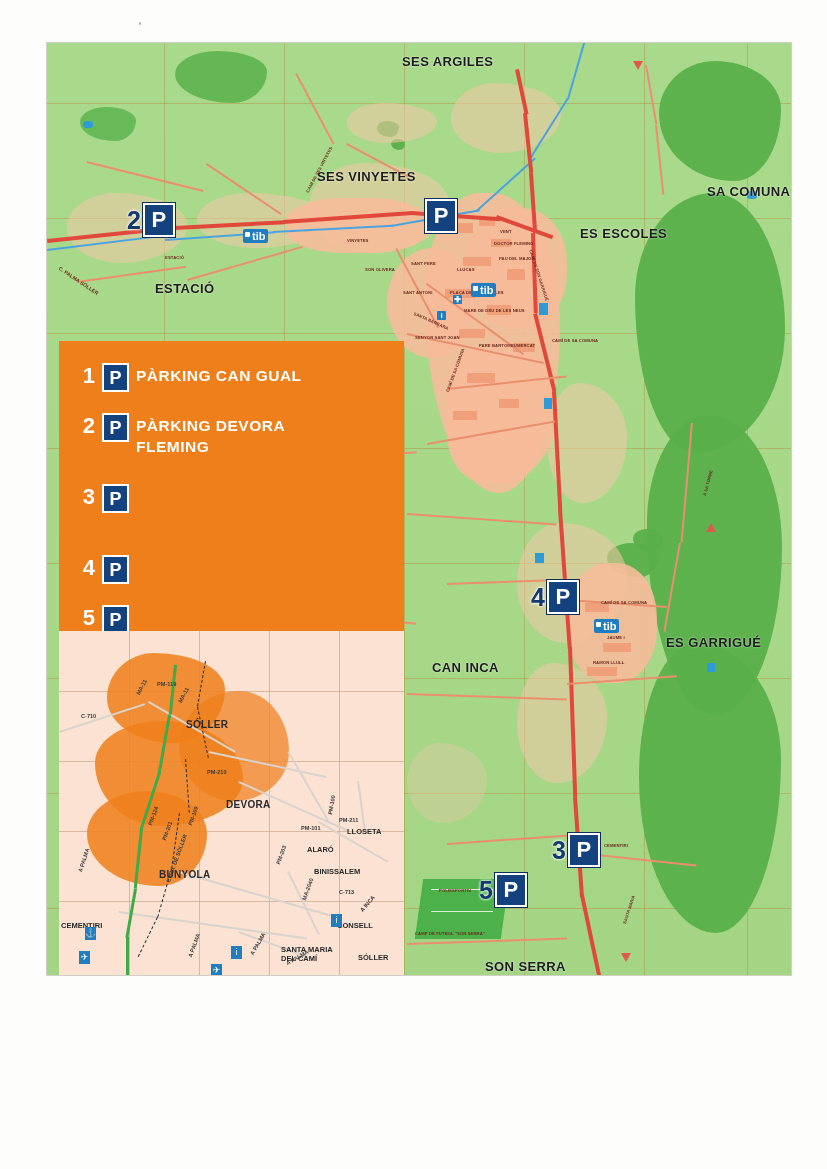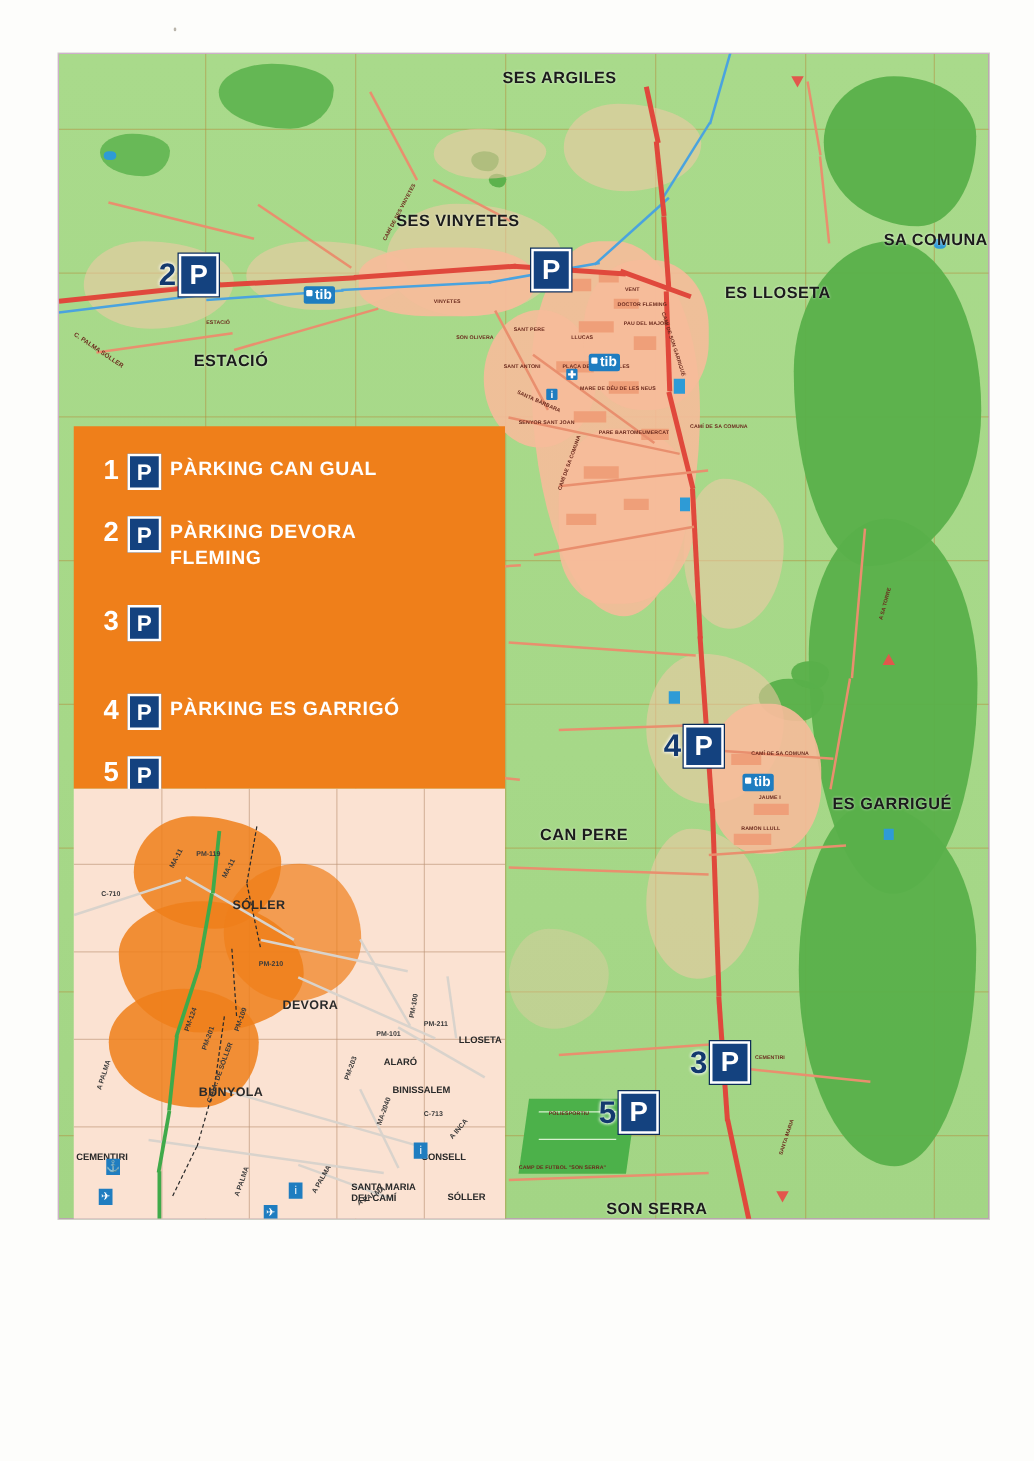--- a/index.html
+++ b/index.html
@@ -31,21 +31,21 @@
     border-radius: 1px;
   }
 
   
   #map {
     position: absolute;
     left: 47px;
     top: 43px;
     width: 744px;
     height: 932px;
-    background: #d946ef;
+    background: #84cc16;
     overflow: hidden;
     box-shadow: 0 0 0 1px #cfcfc6;
   }
 
   
   .land-base {
     position: absolute;
     inset: 0;
     background:
       linear-gradient(180deg, #a9da8b 0%, #a6d888 60%, #a3d585 100%);
@@ -432,24 +432,24 @@
     <div class="road minor" style="left:200px; top:420px; width:170px; height:2px; transform:rotate(-4deg);"></div>
     <div class="road minor" style="left:180px; top:560px; width:190px; height:2px; transform:rotate(6deg);"></div>
 
     <div style="position:absolute;left:586px;top:18px;width:0;height:0;border-left:5px solid transparent;border-right:5px solid transparent;border-bottom:9px solid #e2574c;transform:rotate(180deg);"></div>
     <div style="position:absolute;left:659px;top:480px;width:0;height:0;border-left:5px solid transparent;border-right:5px solid transparent;border-bottom:9px solid #e2574c;"></div>
     <div style="position:absolute;left:574px;top:910px;width:0;height:0;border-left:5px solid transparent;border-right:5px solid transparent;border-top:9px solid #e2574c;"></div>
 
     <div class="map-label lg" style="left:355px; top:11px;">SES ARGILES</div>
     <div class="map-label lg" style="left:270px; top:126px;">SES VINYETES</div>
     <div class="map-label lg" style="left:660px; top:141px;">SA COMUNA</div>
-    <div class="map-label lg" style="left:533px; top:183px;">ES LLOSETA</div>
+    <div class="map-label lg" style="left:533px; top:183px;">ES ESCOLES</div>
     <div class="map-label lg" style="left:108px; top:238px;">ESTACIÓ</div>
     <div class="map-label lg" style="left:619px; top:592px;">ES GARRIGUÉ</div>
-    <div class="map-label lg" style="left:385px; top:617px;">CAN PERE</div>
+    <div class="map-label lg" style="left:385px; top:617px;">CAN INCA</div>
     <div class="map-label lg" style="left:438px; top:916px;">SON SERRA</div>
 
     <div class="tiny-label rot" style="left:258px;top:148px;transform:rotate(-62deg);">CAMÍ DE SES VINYETES</div>
     <div class="tiny-label" style="left:300px;top:195px;">VINYETES</div>
     <div class="tiny-label" style="left:318px;top:224px;">SON OLIVERA</div>
     <div class="tiny-label" style="left:118px;top:212px;">ESTACIÓ</div>
     <div class="tiny-label rot" style="left:14px; top:222px;transform:rotate(34deg);font-size:5px;">C. PALMA SÓLLER</div>
     <div class="tiny-label" style="left:364px;top:218px;">SANT PERE</div>
     <div class="tiny-label" style="left:410px;top:224px;">LLUCAS</div>
     <div class="tiny-label" style="left:356px;top:247px;">SANT ANTONI</div>
@@ -512,21 +512,20 @@
         <span class="legend-pbox">P</span>
         <span class="legend-text" style="max-width:215px;">PÀRKING DEVORA FLEMING</span>
       </div>
       <div class="legend-row" style="top:143px;">
         <span class="legend-num">3</span>
         <span class="legend-pbox">P</span>
       </div>
       <div class="legend-row" style="top:214px;">
         <span class="legend-num">4</span>
         <span class="legend-pbox">P</span>
-        <span class="legend-text">PÀRKING ES GARRIGÓ</span>
       </div>
       <div class="legend-row" style="top:264px;">
         <span class="legend-num">5</span>
         <span class="legend-pbox">P</span>
       </div>
     </div>
 
     <div id="inset">
 
       <div class="inset-grid-v" style="left:70px"></div>
@@ -566,21 +565,21 @@
       <div class="inset-dash" style="left:138px; top:76px;  height:52px; transform:rotate(-12deg);"></div>
       <div class="inset-dash" style="left:126px; top:128px; height:54px; transform:rotate(-4deg);"></div>
       <div class="inset-dash" style="left:120px; top:182px; height:56px; transform:rotate(8deg);"></div>
       <div class="inset-dash" style="left:112px; top:238px; height:50px; transform:rotate(16deg);"></div>
       <div class="inset-dash" style="left:98px;  top:286px; height:44px; transform:rotate(26deg);"></div>
 
       <div class="inset-label big" style="left:127px;top:88px;">SÓLLER</div>
       <div class="inset-label big" style="left:167px;top:168px;">DEVORA</div>
       <div class="inset-label big" style="left:100px;top:238px;">BUNYOLA</div>
       <div class="inset-label" style="left:248px;top:214px;">ALARÓ</div>
-      <div class="inset-label" style="left:288px;top:196px;margin-left:20px;">LLOSETA</div>
+      <div class="inset-label" style="left:288px;top:196px;">LLOSETA</div>
       <div class="inset-label" style="left:255px;top:236px;">BINISSALEM</div>
       <div class="inset-label" style="left:278px;top:290px;">CONSELL</div>
       <div class="inset-label" style="left:222px;top:314px;width:62px;white-space:normal;line-height:9px;">SANTA MARIA DEL CAMÍ</div>
       <div class="inset-label" style="left:299px;top:322px;">SÓLLER</div>
 
       <div class="inset-label" style="left:2px;  top:290px;">CEMENTIRI</div>
 
       <div class="inset-code" style="left:98px; top:50px;">PM-119</div>
       <div class="inset-code" style="left:22px; top:82px;">C-710</div>
       <div class="inset-code" style="left:118px;top:70px;transform:rotate(-62deg);transform-origin:0 0;">MA-11</div>

